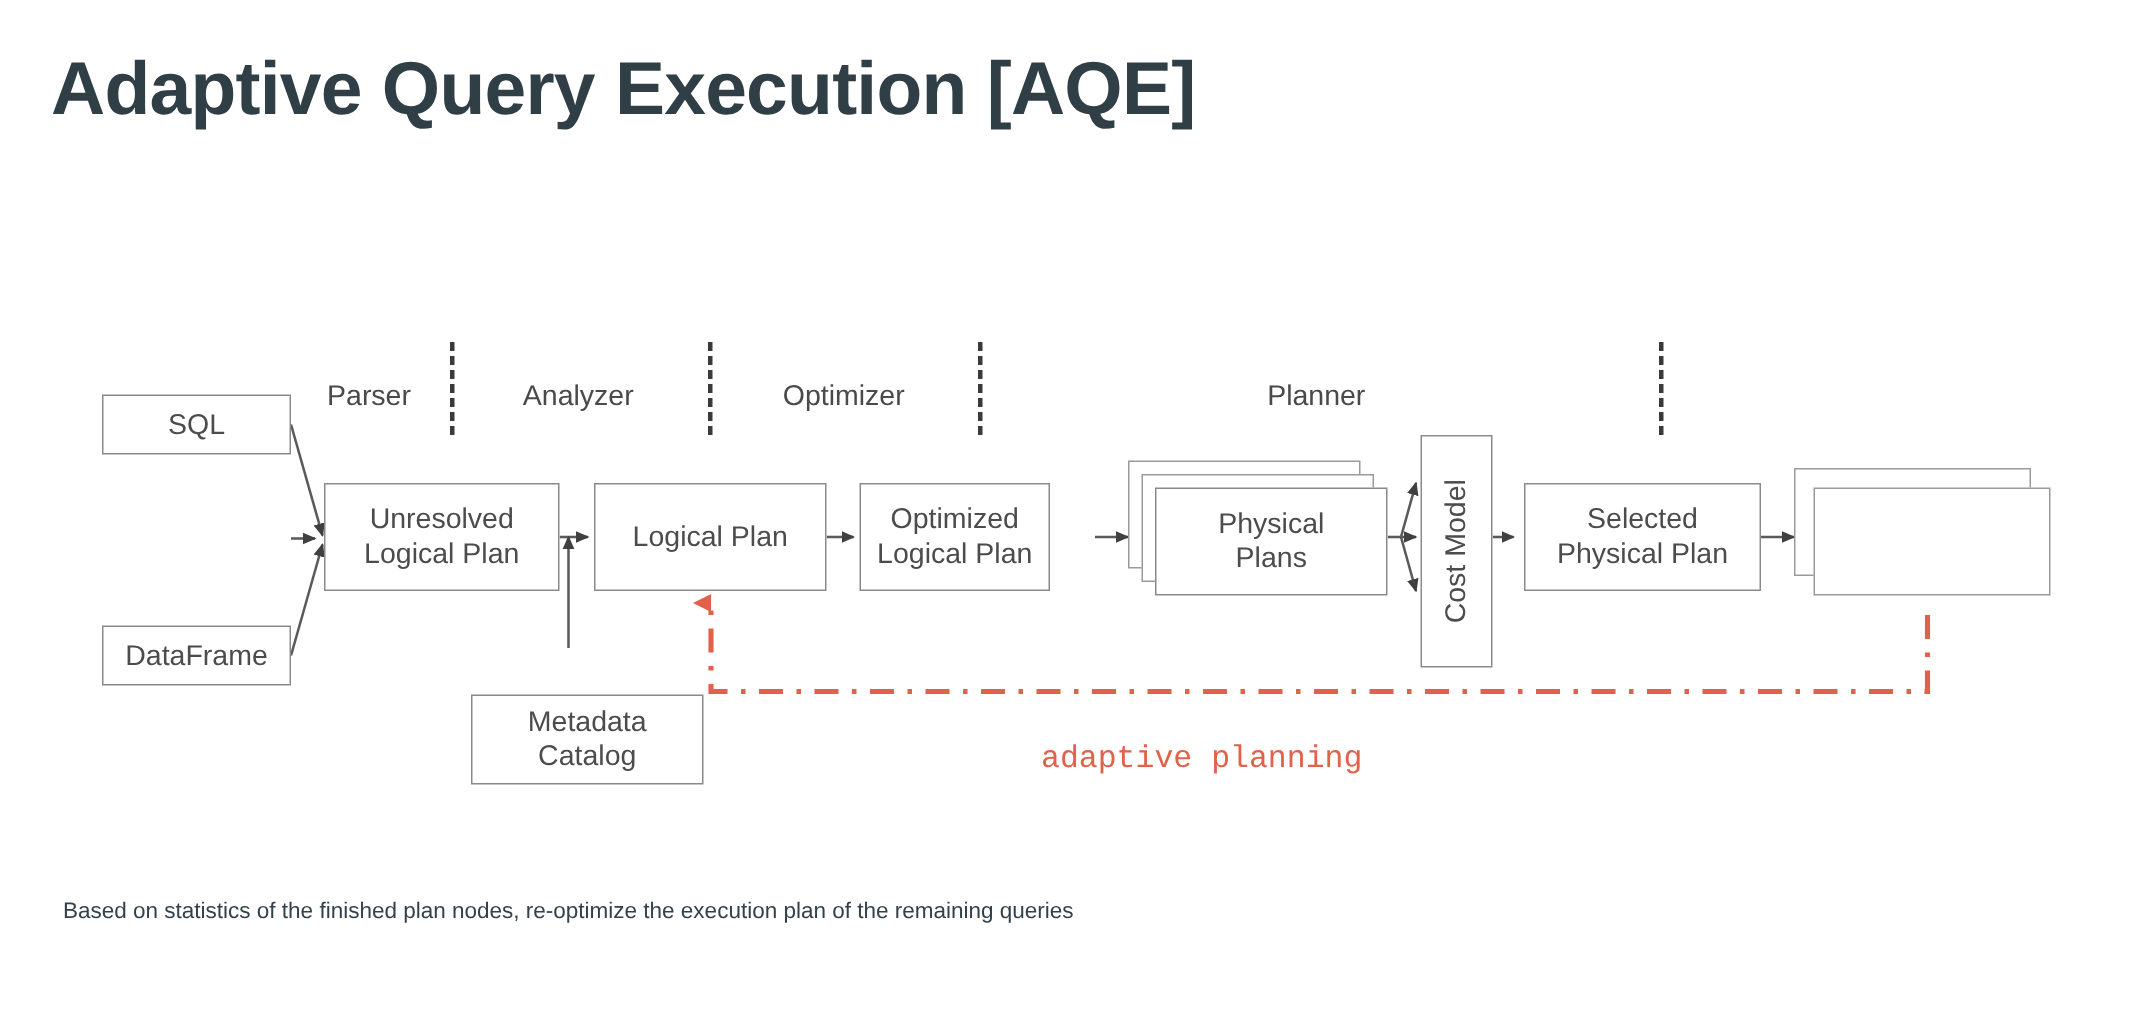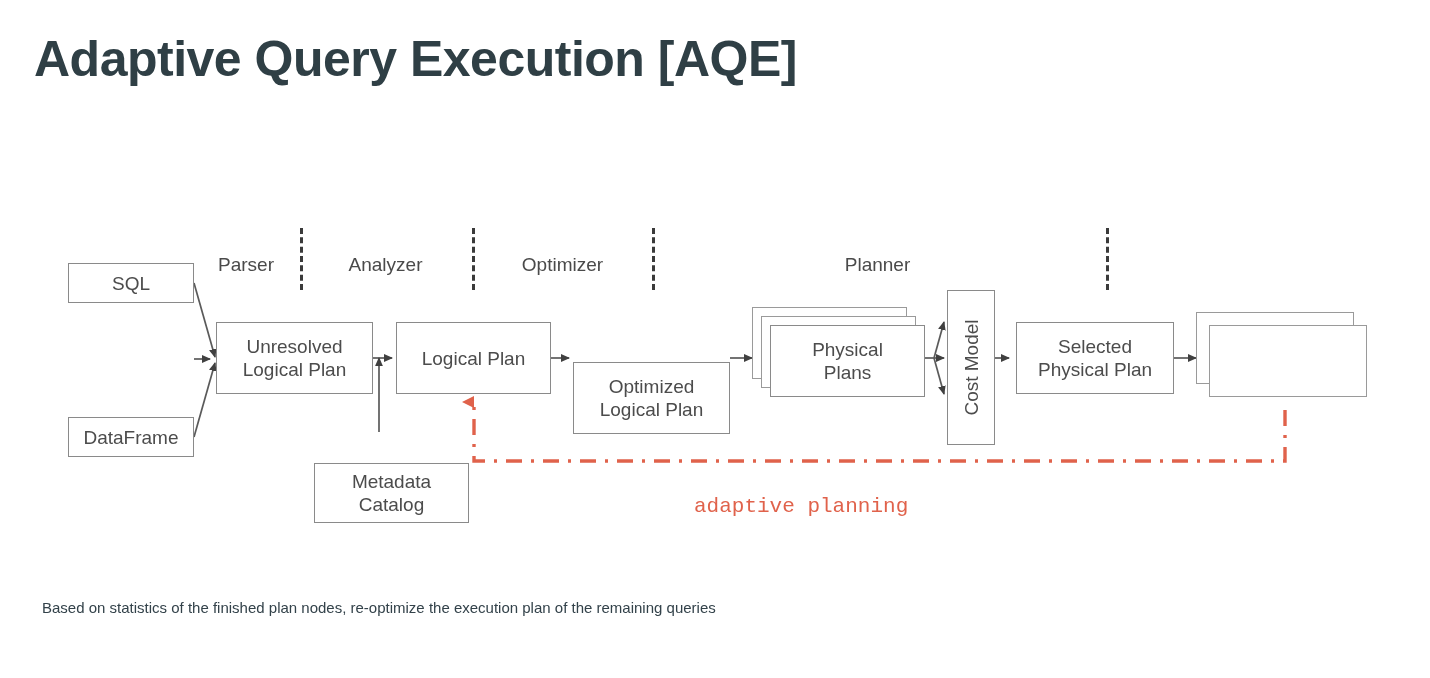--- a/index.html
+++ b/index.html
@@ -121,21 +121,21 @@
     <div class="node" style="left:68px;top:417px;width:126px;height:40px;">DataFrame</div>
 
     <div class="node" style="left:216px;top:322px;width:157px;height:72px;">Unresolved
 Logical Plan</div>
 
     <div class="node" style="left:396px;top:322px;width:155px;height:72px;">Logical Plan</div>
 
     <div class="node" style="left:314px;top:432px;width:155px;height:60px;margin-top:31px;">Metadata
 Catalog</div>
 
-    <div class="node" style="left:573px;top:322px;width:157px;height:72px;margin-top:40px;">Optimized
+    <div class="node" style="left:573px;top:322px;width:127px;height:72px;">Optimized
 Logical Plan</div>
 
     <div class="ghost" style="left:752px;top:307px;width:155px;height:72px;"></div>
     <div class="ghost" style="left:761px;top:316px;width:155px;height:72px;"></div>
     <div class="node" style="left:770px;top:325px;width:155px;height:72px;">Physical
 Plans</div>
 
     <div class="node" style="left:947px;top:290px;width:48px;height:155px;">
       <span class="costmodel-text">Cost Model</span>
     </div>

